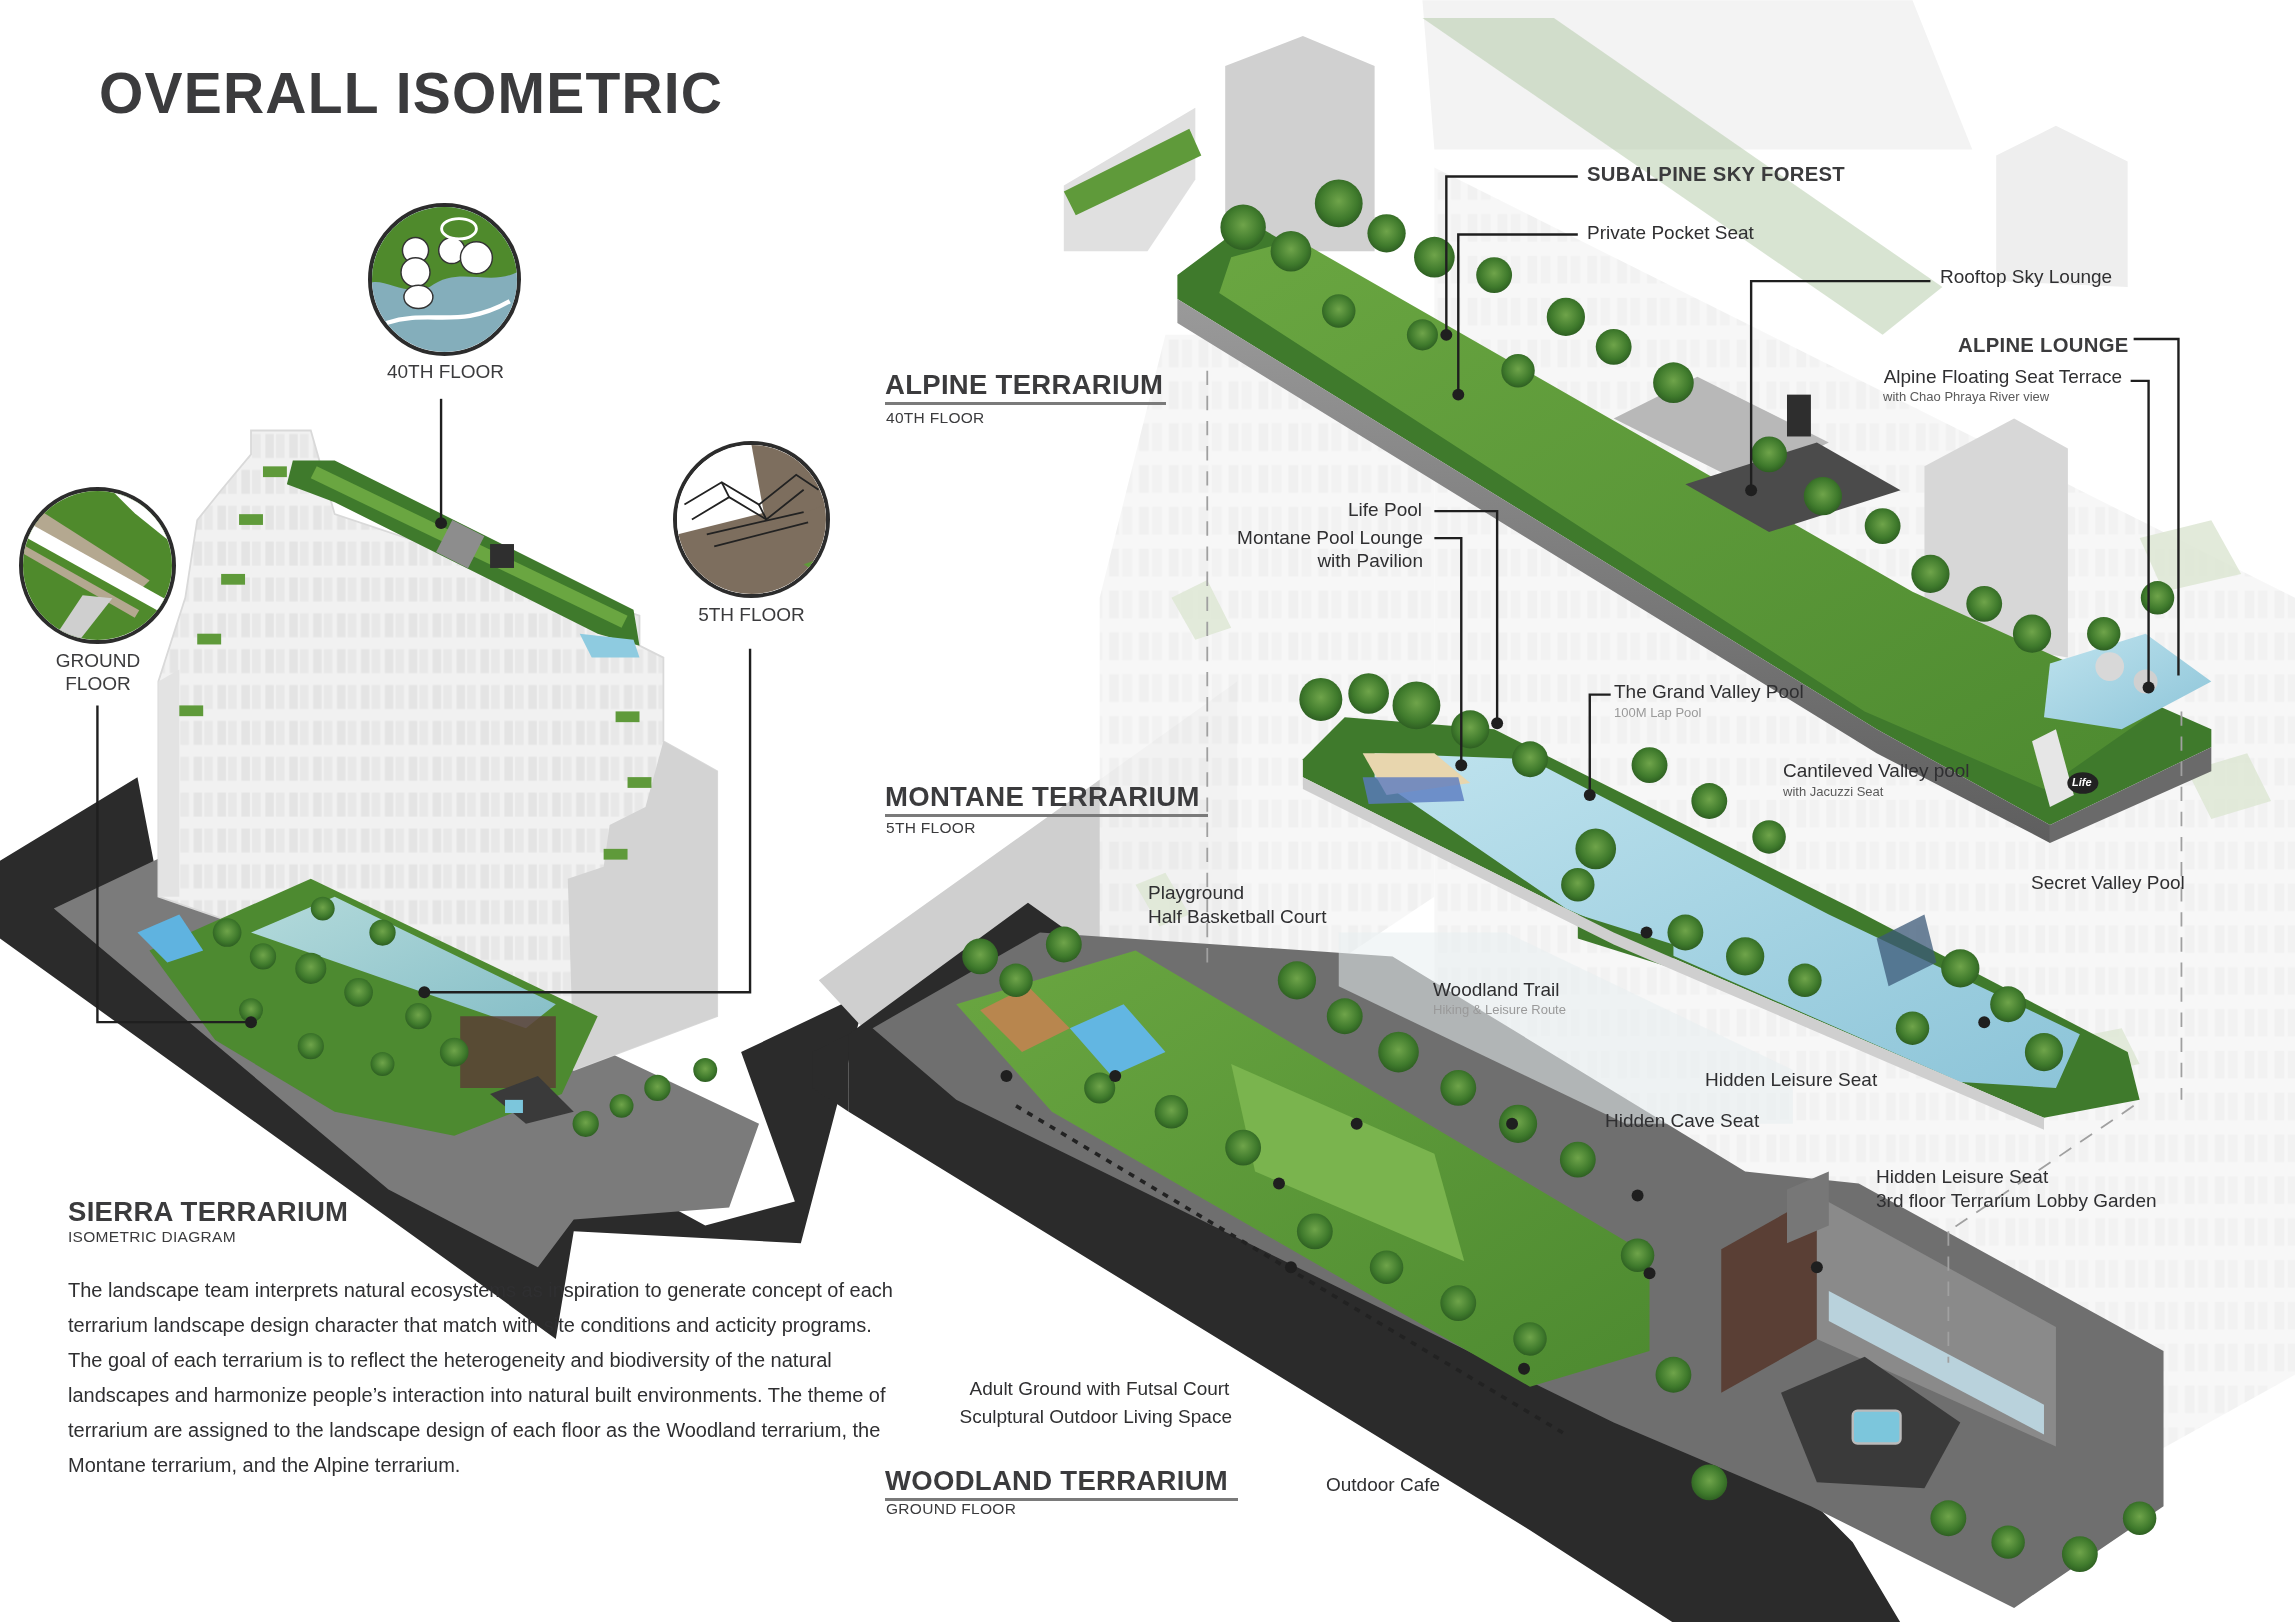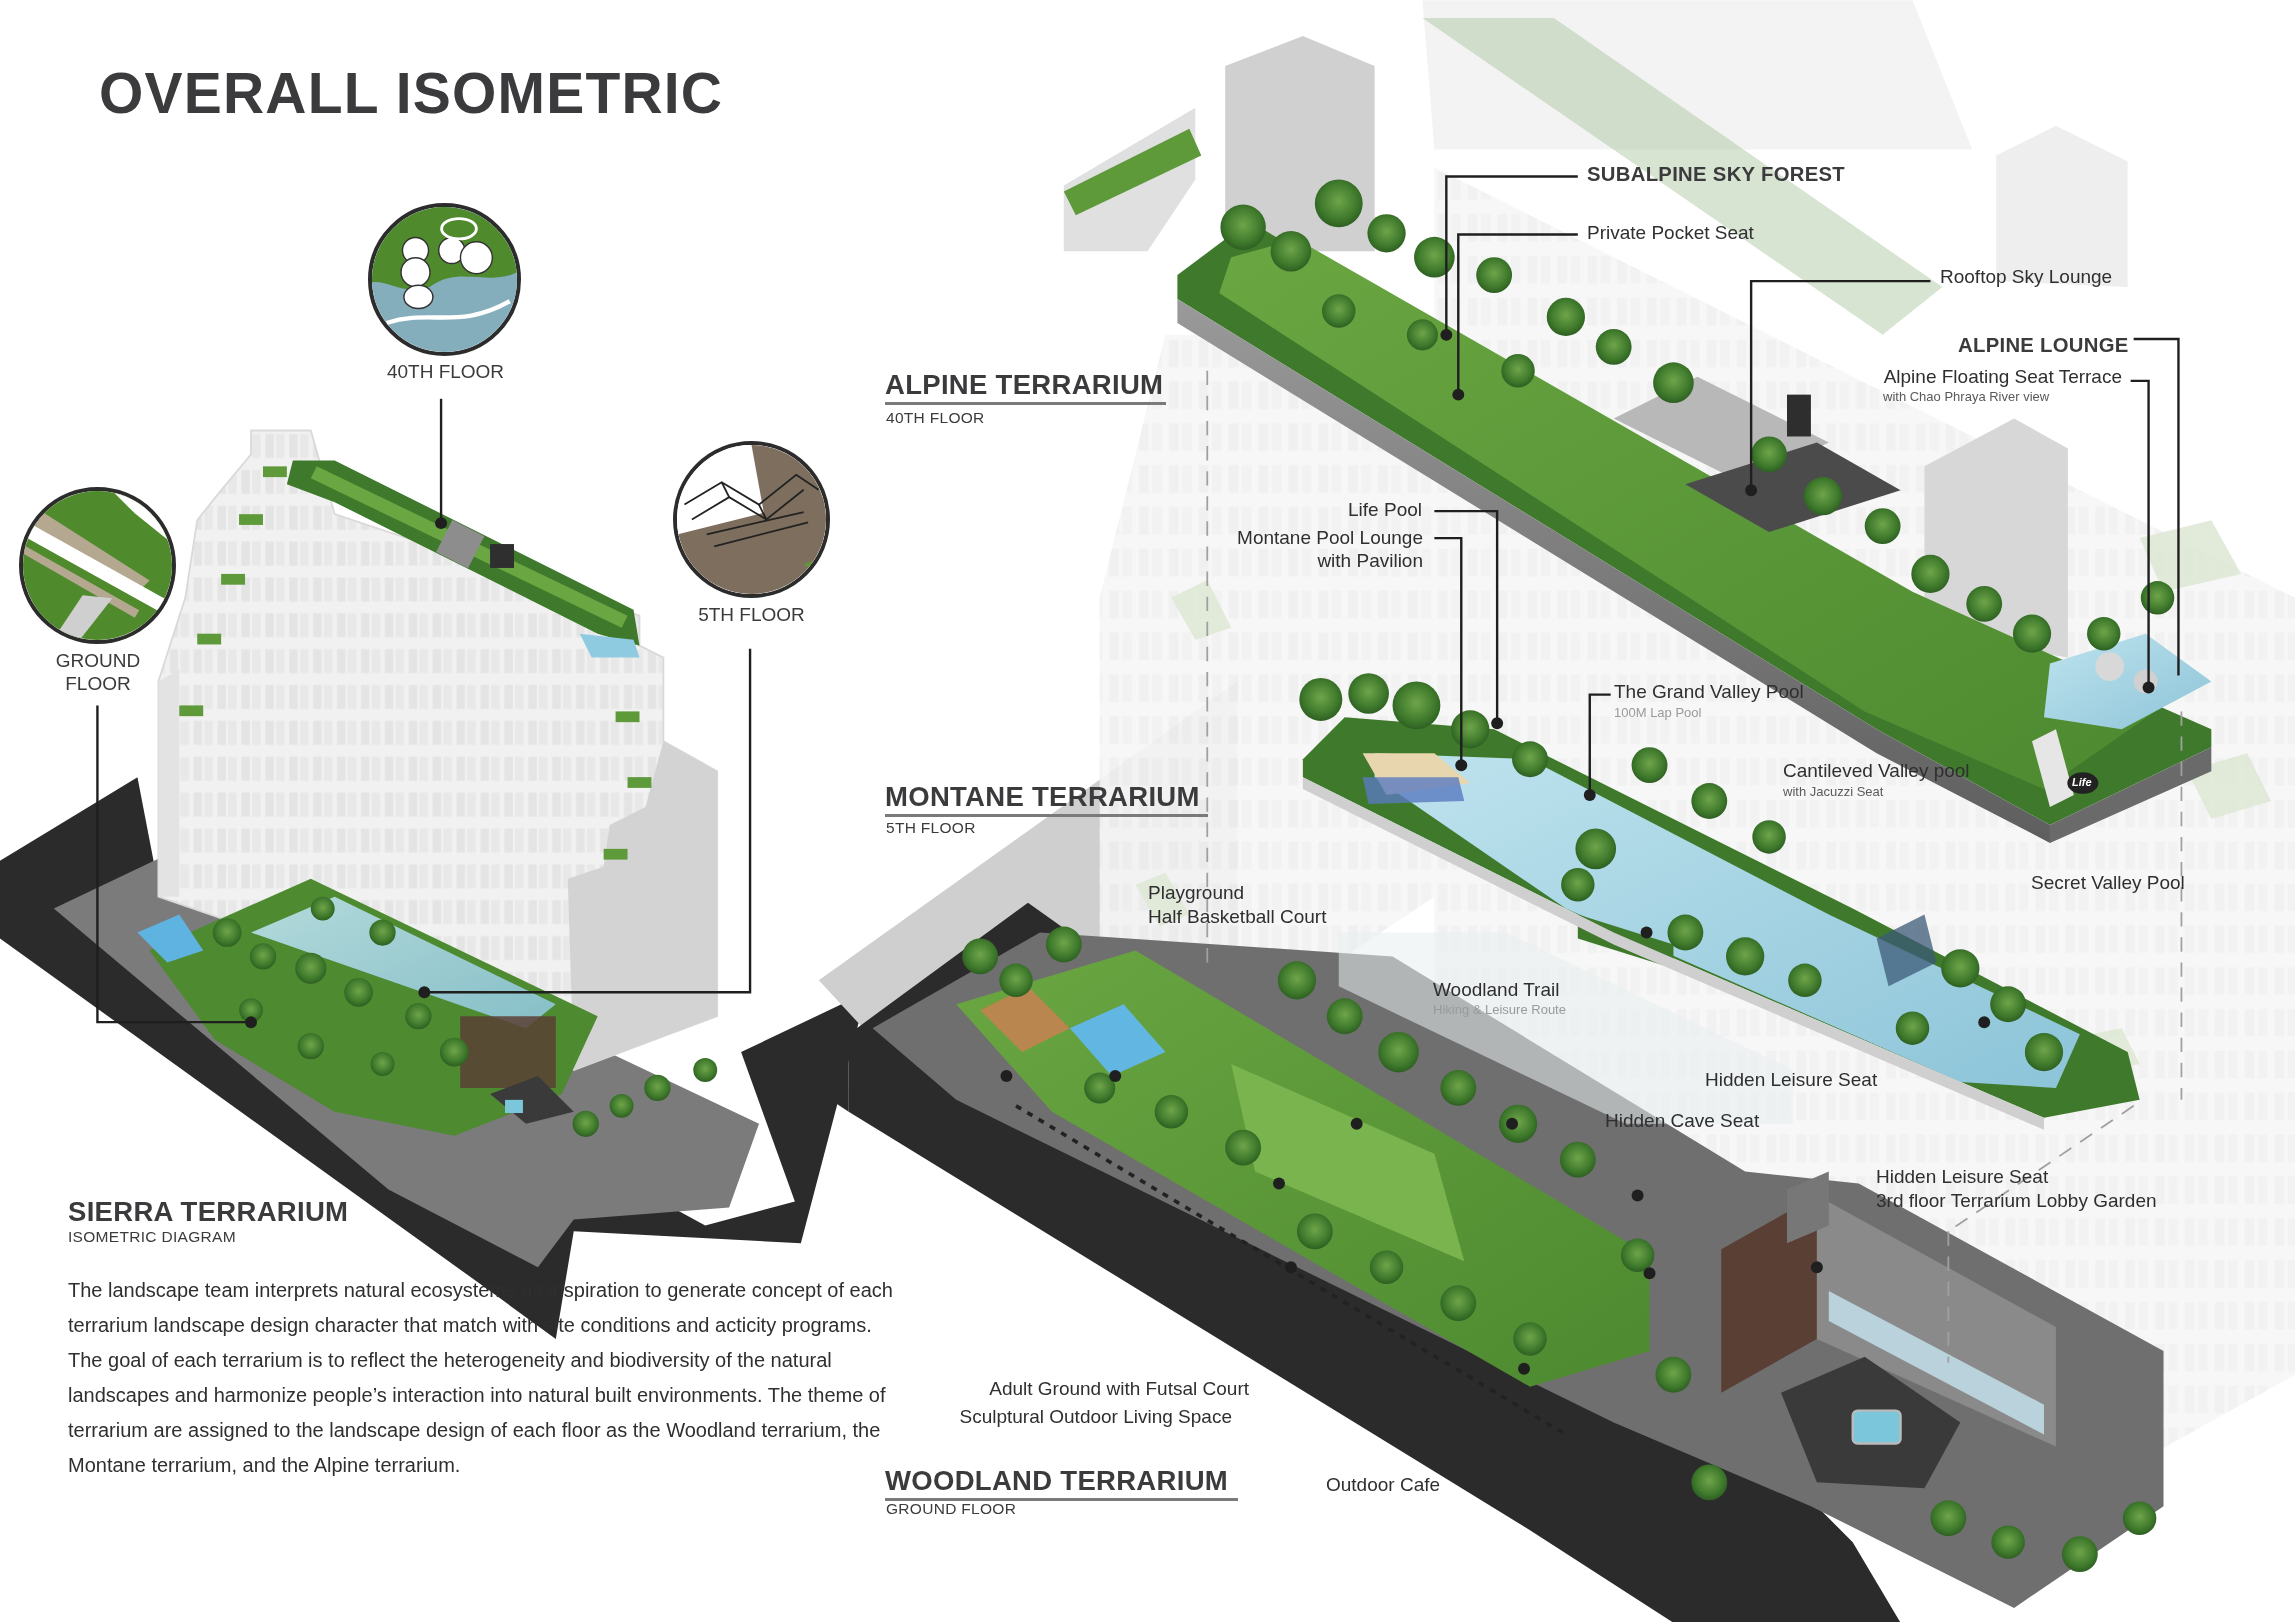--- a/index.html
+++ b/index.html
@@ -395,18 +395,18 @@
 <div class="abs lbl" style="left:2031px; top:872px;">Secret Valley Pool</div>
 
 <div class="abs lbl" style="left:1148px; top:882px;">Playground</div>
 <div class="abs lbl" style="left:1148px; top:906px;">Half Basketball Court</div>
 <div class="abs lbl" style="left:1433px; top:979px;">Woodland Trail</div>
 <div class="abs note grey" style="left:1433px; top:1002px;">Hiking &amp; Leisure Route</div>
 <div class="abs lbl" style="left:1705px; top:1069px;">Hidden Leisure Seat</div>
 <div class="abs lbl" style="left:1605px; top:1093px;margin-top:17px;">Hidden Cave Seat</div>
 <div class="abs lbl" style="left:1876px; top:1166px;">Hidden Leisure Seat</div>
 <div class="abs lbl" style="left:1876px; top:1190px;">3rd floor Terrarium Lobby Garden</div>
-<div class="abs lbl r" style="left:896px; top:1378px; width:353px;">Adult Ground with Futsal Court</div>
+<div class="abs lbl r" style="left:923px; top:1378px; width:353px;text-align:center;">Adult Ground with Futsal Court</div>
 <div class="abs lbl r" style="left:879px; top:1406px; width:353px;">Sculptural Outdoor Living Space</div>
 <div class="abs lbl" style="left:1278px; top:1474px;margin-left:48px;">Outdoor Cafe</div>
 
 <div class="abs" style="left:2072px; top:776px; font-size:11px; font-weight:700; color:#fff; font-style:italic;">Life</div>
 
 
 </body></html>

